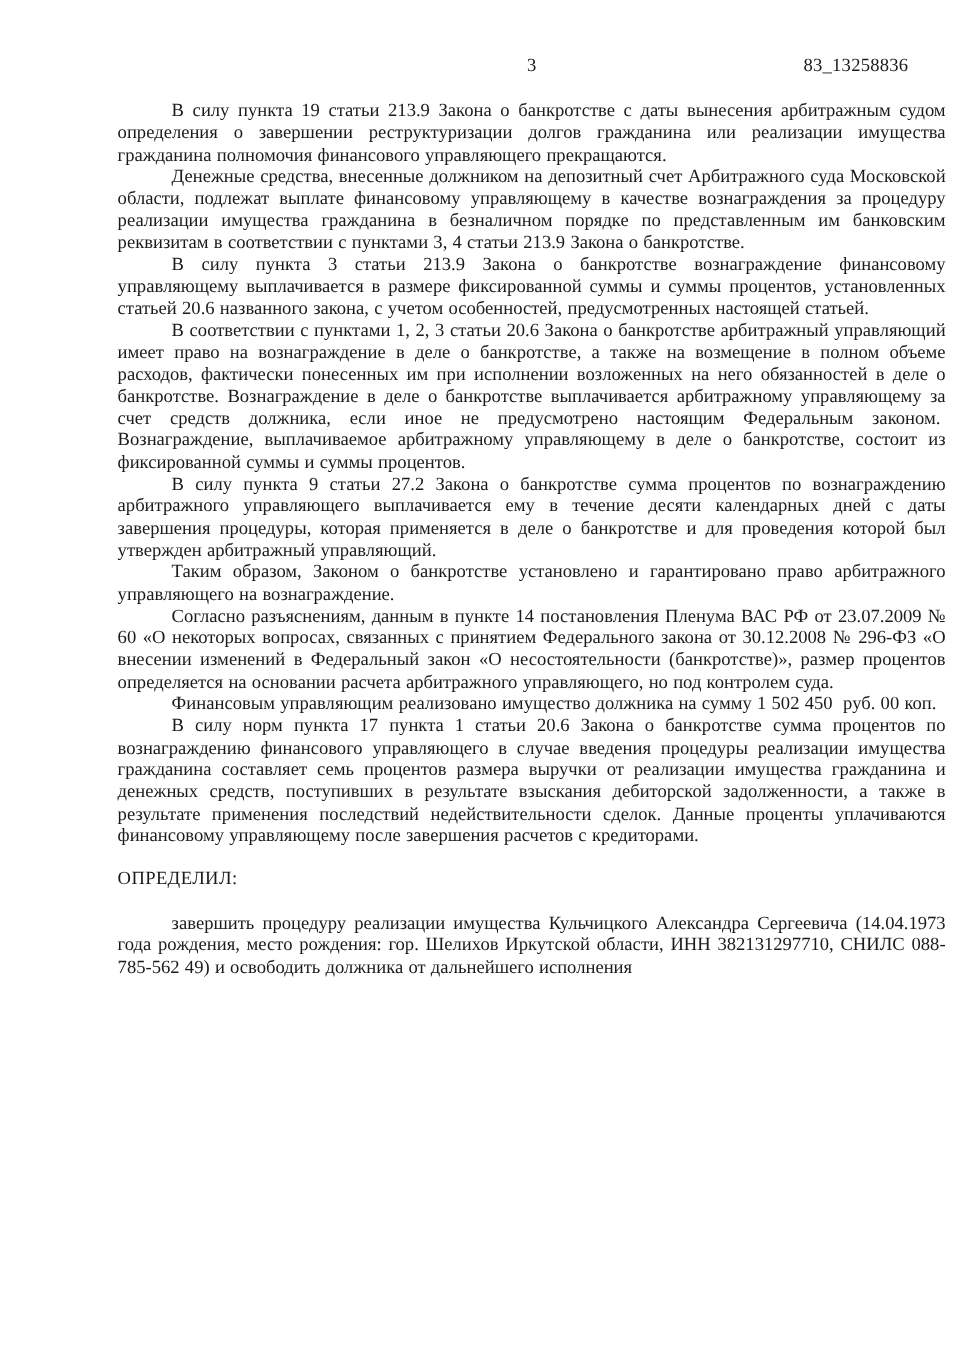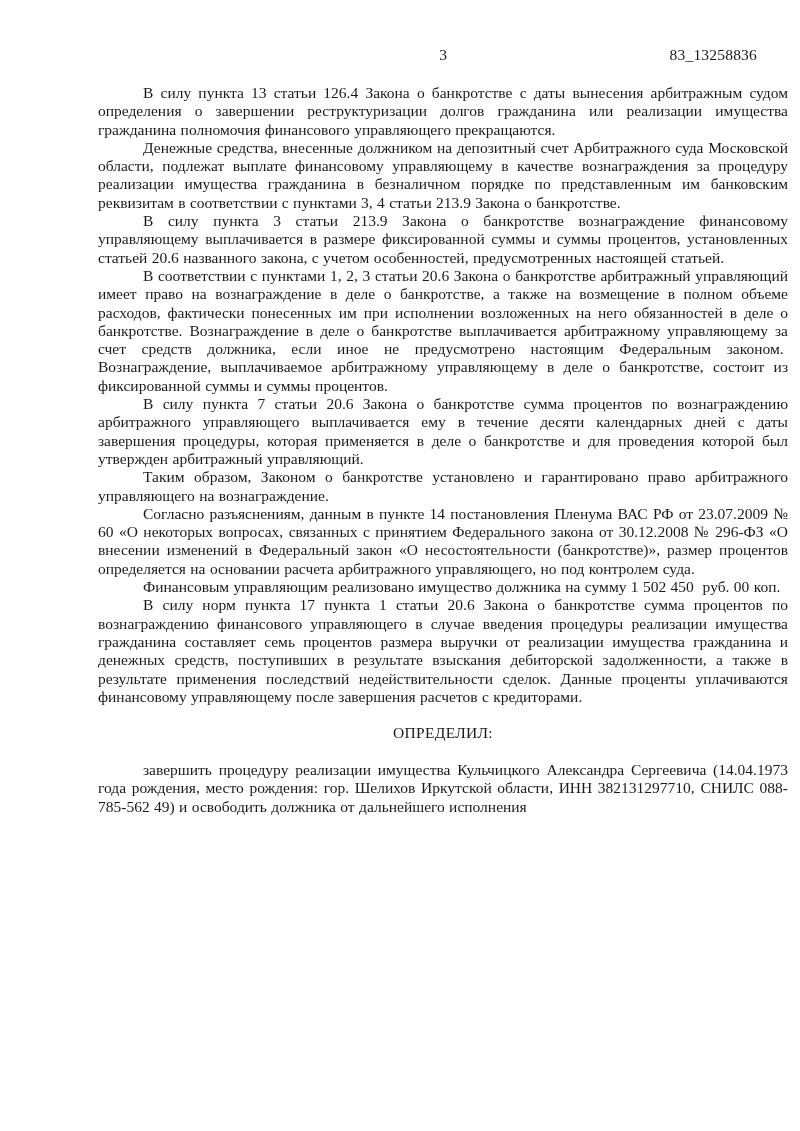--- a/index.html
+++ b/index.html
@@ -50,41 +50,41 @@
   .para {
     margin: 0;
     text-indent: 45px;
     word-spacing: 0.5px;
   }
   .ruling-heading {
     margin: 18.3px 0;
     font-size: 15.5px;
     line-height: 18.3px;
     font-weight: normal;
-    text-align: center;
+    text-align: left;
     text-indent: 0;
     letter-spacing: 0.3px;
   }
 </style>
 </head>
 <body>
 
 <div class="page">
 
   <header class="page-header">
     <span class="page-number">3</span>
     <span class="case-number">83_13258836</span>
   </header>
 
   <main class="doc-body">
-    <p class="para">В силу пункта 13 статьи 126.4 Закона о банкротстве с даты вынесения арбитражным судом определения о завершении реструктуризации долгов гражданина или реализации имущества гражданина полномочия финансового управляющего прекращаются.</p>
+    <p class="para">В силу пункта 19 статьи 213.9 Закона о банкротстве с даты вынесения арбитражным судом определения о завершении реструктуризации долгов гражданина или реализации имущества гражданина полномочия финансового управляющего прекращаются.</p>
     <p class="para">Денежные средства, внесенные должником на депозитный счет Арбитражного суда Московской области, подлежат выплате финансовому управляющему в качестве вознаграждения за процедуру реализации имущества гражданина в безналичном порядке по представленным им банковским реквизитам в соответствии с пунктами 3, 4 статьи 213.9 Закона о банкротстве.</p>
     <p class="para">В силу пункта 3 статьи 213.9 Закона о банкротстве вознаграждение финансовому управляющему выплачивается в размере фиксированной суммы и суммы процентов, установленных статьей 20.6 названного закона, с учетом особенностей, предусмотренных настоящей статьей.</p>
     <p class="para">В соответствии с пунктами 1, 2, 3 статьи 20.6 Закона о банкротстве арбитражный управляющий имеет право на вознаграждение в деле о банкротстве, а также на возмещение в полном объеме расходов, фактически понесенных им при исполнении возложенных на него обязанностей в деле о банкротстве. Вознаграждение в деле о банкротстве выплачивается арбитражному управляющему за счет средств должника, если иное не предусмотрено настоящим Федеральным законом.&nbsp; Вознаграждение, выплачиваемое арбитражному управляющему в деле о банкротстве, состоит из фиксированной суммы и суммы процентов.</p>
-    <p class="para">В силу пункта 7 статьи 20.6 Закона о банкротстве сумма процентов по вознаграждению арбитражного управляющего выплачивается ему в течение десяти календарных дней с даты завершения процедуры, которая применяется в деле о банкротстве и для проведения которой был утвержден арбитражный управляющий.</p>
+    <p class="para">В силу пункта 9 статьи 27.2 Закона о банкротстве сумма процентов по вознаграждению арбитражного управляющего выплачивается ему в течение десяти календарных дней с даты завершения процедуры, которая применяется в деле о банкротстве и для проведения которой был утвержден арбитражный управляющий.</p>
     <p class="para">Таким образом, Законом о банкротстве установлено и гарантировано право арбитражного управляющего на вознаграждение.</p>
     <p class="para">Согласно разъяснениям, данным в пункте 14 постановления Пленума ВАС РФ от 23.07.2009 № 60 «О некоторых вопросах, связанных с принятием Федерального закона от 30.12.2008 № 296-ФЗ «О внесении изменений в Федеральный закон «О несостоятельности (банкротстве)», размер процентов определяется на основании расчета арбитражного управляющего, но под контролем суда.</p>
     <p class="para">Финансовым управляющим реализовано имущество должника на сумму 1&nbsp;502&nbsp;450&nbsp; руб. 00 коп.</p>
     <p class="para">В силу норм пункта 17 пункта 1 статьи 20.6 Закона о банкротстве сумма процентов по вознаграждению финансового управляющего в случае введения процедуры реализации имущества гражданина составляет семь процентов размера выручки от реализации имущества гражданина и денежных средств, поступивших в результате взыскания дебиторской задолженности, а также в результате применения последствий недействительности сделок. Данные проценты уплачиваются финансовому управляющему после завершения расчетов с кредиторами.</p>
 
     <h2 class="ruling-heading">ОПРЕДЕЛИЛ:</h2>
 
     <p class="para">завершить процедуру реализации имущества Кульчицкого Александра Сергеевича (14.04.1973 года рождения, место рождения: гор. Шелихов Иркутской области, ИНН 382131297710, СНИЛС 088-785-562 49) и освободить должника от дальнейшего исполнения</p>
   </main>
 

